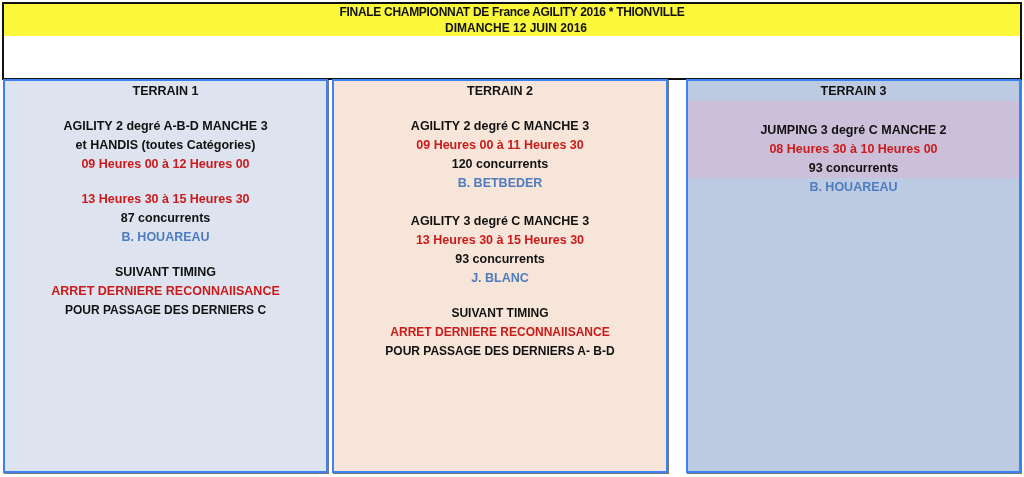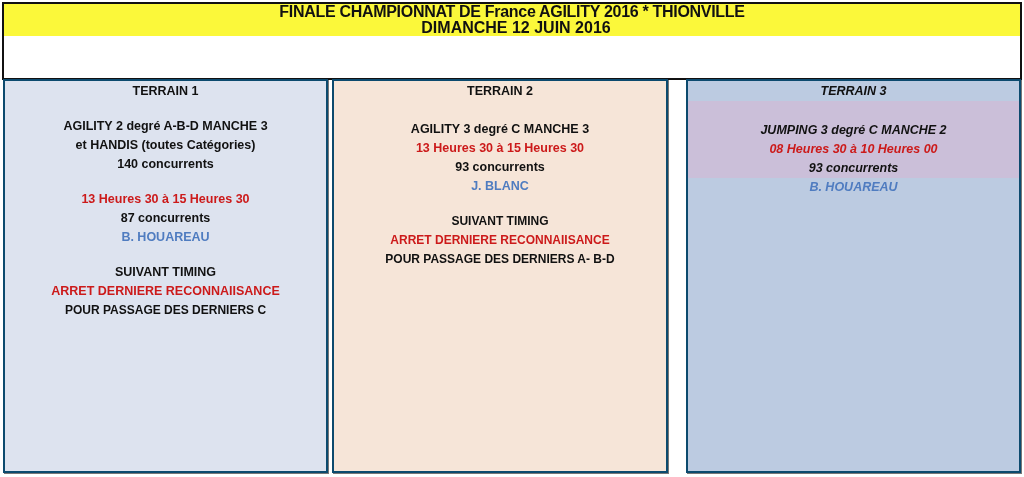--- a/index.html
+++ b/index.html
@@ -6,33 +6,33 @@
   body {
     width: 1024px; height: 477px; background: #ffffff; position: relative; overflow: hidden;
     font-family: "Liberation Sans", "DejaVu Sans", sans-serif;
   }
   .header {
     position: absolute; left: 2px; top: 2px; width: 1016px; height: 74px;
     border: 2px solid #111; background: #ffffff;
   }
   .header-band {
     height: 32px; background: #fbf83a; text-align: center;
-    font-weight: bold; font-size: 16px; line-height: 16px; color: #111;
+    font-weight: bold; font-size: 12px; line-height: 16px; color: #111;
     font-family: "Liberation Sans Narrow", "Liberation Sans", sans-serif;
   }
   .header-band .l1 { display: block; letter-spacing: -0.3px; }
   .header-band .l2 { display: block; padding-left: 8px; }
   .panel {
-    position: absolute; top: 79px; height: 390px; border: 2px solid #0c4a6e;
+    position: absolute; top: 79px; height: 390px; border: 2px solid #3b82f6;
     box-shadow: 1px 1px 0 #777; text-align: center; color: #111;
     font-weight: bold; font-size: 12.5px; line-height: 19px;
   }
   .p1 { left: 3px; width: 321px; background: #dde3ef; }
   .p2 { left: 332px; width: 332px; background: #f6e5d8; }
-  .p3 { left: 686px; width: 331px; background: #bccbe1; font-style: italic; }
+  .p3 { left: 686px; width: 331px; background: #bccbe1; }
   .terrain-title { margin-top: 1px; height: 19px; }
   .band { background: #cbbfd9; }
   .block { padding-top: 16px; }
   .red { color: #cc1a1a; }
   .blue { color: #4f7cc0; }
   .arial { font-family: "Liberation Sans", sans-serif; font-size: 12px; }
   .gap { height: 19px; }
 </style>
 </head>
 <body>
@@ -42,36 +42,42 @@
     <span class="l1">FINALE CHAMPIONNAT DE France AGILITY 2016 * THIONVILLE</span>
     <span class="l2">DIMANCHE 12 JUIN 2016</span>
   </div>
 </div>
 
 <div class="panel p1">
   <div class="terrain-title">TERRAIN 1</div>
   <div class="block">
     <div>AGILITY 2 degré A-B-D MANCHE 3</div>
     <div>et HANDIS (toutes Catégories)</div>
-    <div>140 concurrents</div>
+    <div class="red">09 Heures 00 à 12 Heures 00</div>
   </div>
   <div class="block">
     <div class="red">13 Heures 30  à 15 Heures 30</div>
     <div>87 concurrents</div>
     <div class="blue">B. HOUAREAU</div>
   </div>
   <div class="block">
     <div>SUIVANT TIMING</div>
     <div class="red">ARRET DERNIERE RECONNAIISANCE</div>
     <div class="arial">POUR PASSAGE DES DERNIERS C</div>
   </div>
 </div>
 
 <div class="panel p2">
   <div class="terrain-title">TERRAIN 2</div>
+  <div class="block">
+    <div>AGILITY 2 degré C  MANCHE  3</div>
+    <div class="red">09 Heures 00 à 11 Heures 30</div>
+    <div>120  concurrents</div>
+    <div class="blue">B. BETBEDER</div>
+  </div>
   <div class="gap"></div>
   <div class="block" style="padding-top:0">
     <div>AGILITY 3 degré C MANCHE 3</div>
     <div class="red">13 Heures 30  à 15 Heures 30</div>
     <div>93 concurrents</div>
     <div class="blue">J. BLANC</div>
   </div>
   <div class="block">
     <div class="arial">SUIVANT TIMING</div>
     <div class="red arial">ARRET DERNIERE RECONNAIISANCE</div>

